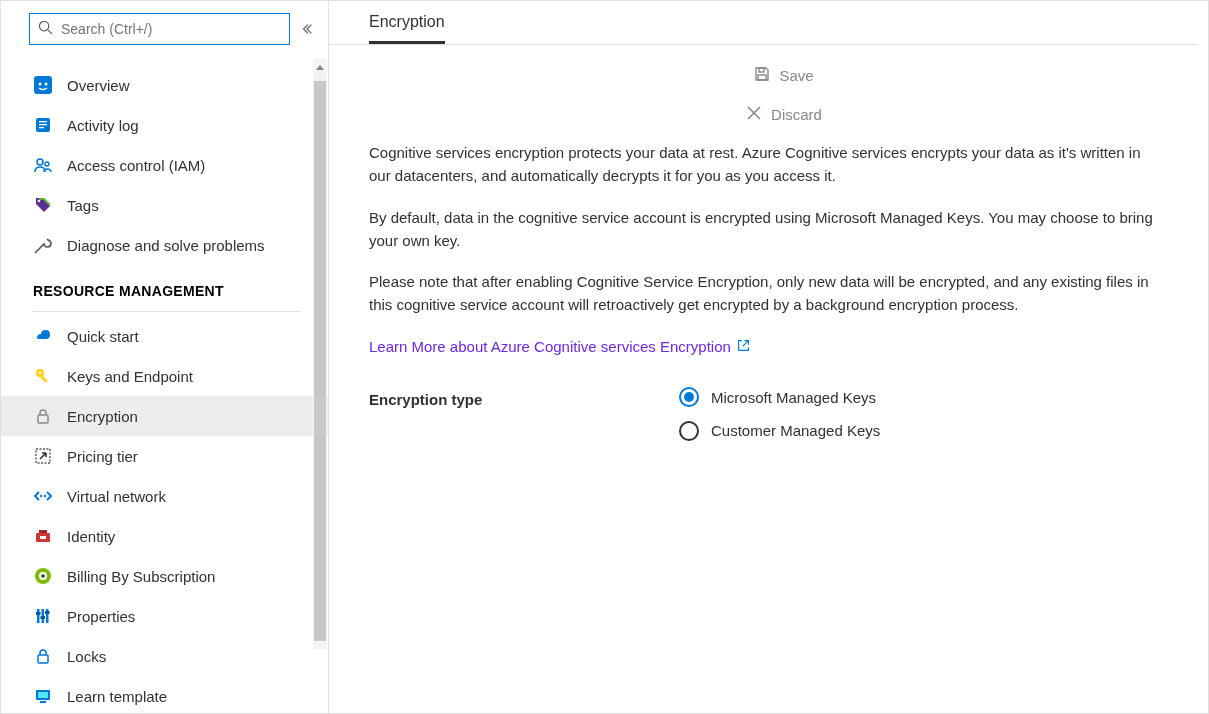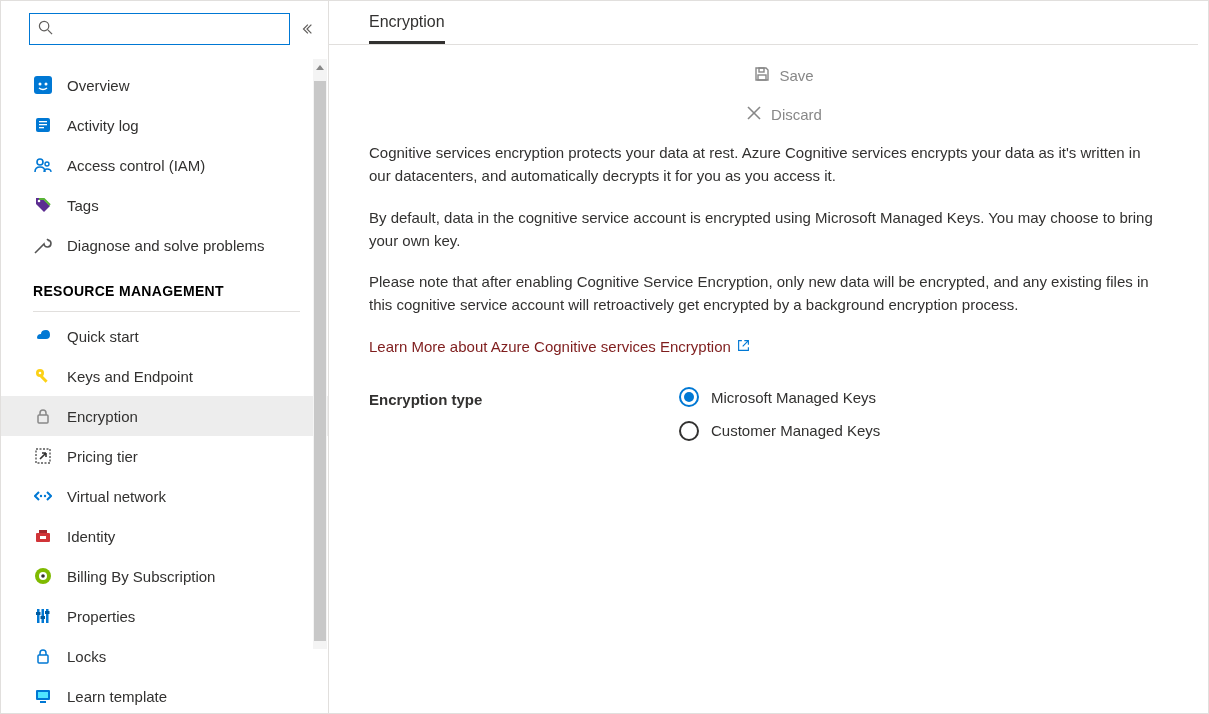--- a/index.html
+++ b/index.html
@@ -18,21 +18,21 @@
 .scrollbar-stub { position:absolute; right:1px; top:58px; width:14px; height:590px; background:#f4f4f4; }
 .scrollbar-thumb { position:absolute; top:22px; left:1px; width:12px; height:560px; background:#c8c8c8; }
 .scroll-arrow { position:absolute; left:2px; width:10px; height:10px; color:#777; }
 .main { flex: 1; padding: 0 10px 0 0; }
 .tabs { padding: 12px 0 0 40px; border-bottom: 1px solid #e1dfdd; }
 .tab { display: inline-block; padding: 0 0 10px 0; font-size: 16px; color: #323130; border-bottom: 3px solid #323130; cursor:pointer; }
 .toolbar { padding: 20px 0 12px 40px; display:flex; gap: 18px; align-items:center;flex-direction:column; }
 .tool-btn { display: flex; align-items: center; gap: 8px; font-size: 15px; color: #888; cursor: pointer; }
 .content { padding: 4px 40px 0 40px; font-size: 15px; line-height: 1.55; color:#323130; }
 .content p { margin-bottom: 18px; }
-.content a { color: #7f1d1d; text-decoration: none; display:inline-flex; align-items:center; gap:6px; }
+.content a { color: #6d28d9; text-decoration: none; display:inline-flex; align-items:center; gap:6px; }
 .form-row { display: flex; margin-top: 28px; }
 .form-label { width: 310px; font-weight: 600; font-size: 15px; padding-top:2px; }
 .radio-group { display: flex; flex-direction: column; gap: 10px; }
 .radio-item { display: flex; align-items: center; gap: 12px; font-size: 15px; cursor:pointer;text-align:right; }
 .radio-outer { width: 20px; height: 20px; border-radius:50%; display:flex; align-items:center; justify-content:center; }
 .radio-outer.sel { border:2px solid #0078d4; }
 .radio-outer.unsel { border:2px solid #323130; }
 .radio-inner { width:10px; height:10px; border-radius:50%; background:#0078d4; }
 </style>
 </head>
@@ -40,20 +40,21 @@
 
 <div class="sidebar">
   <div class="search-wrap">
     <div class="search-box">
       <span class="icon" style="margin-right:8px;color:#605e5c">
         <svg width="15" height="15" viewBox="0 0 16 16">
             <circle cx="6.5" cy="6.5" r="5" fill="none" stroke="currentColor" stroke-width="1.3"></circle>
             <line x1="10.5" y1="10.5" x2="15" y2="15" stroke="currentColor" stroke-width="1.3"></line>
           </svg>
       </span>
+      <input placeholder="Search (Ctrl+/)" style="">
     </div>
     <div class="collapse-btn">
       <svg width="14" height="14" viewBox="0 0 16 16">
           <path d="M9 3 L4 8 L9 13 M13 3 L8 8 L13 13" fill="none" stroke="#605e5c" stroke-width="1.4"></path>
         </svg>
     </div>
   </div>
 
   <div class="nav-list">
     <div class="nav-item">

